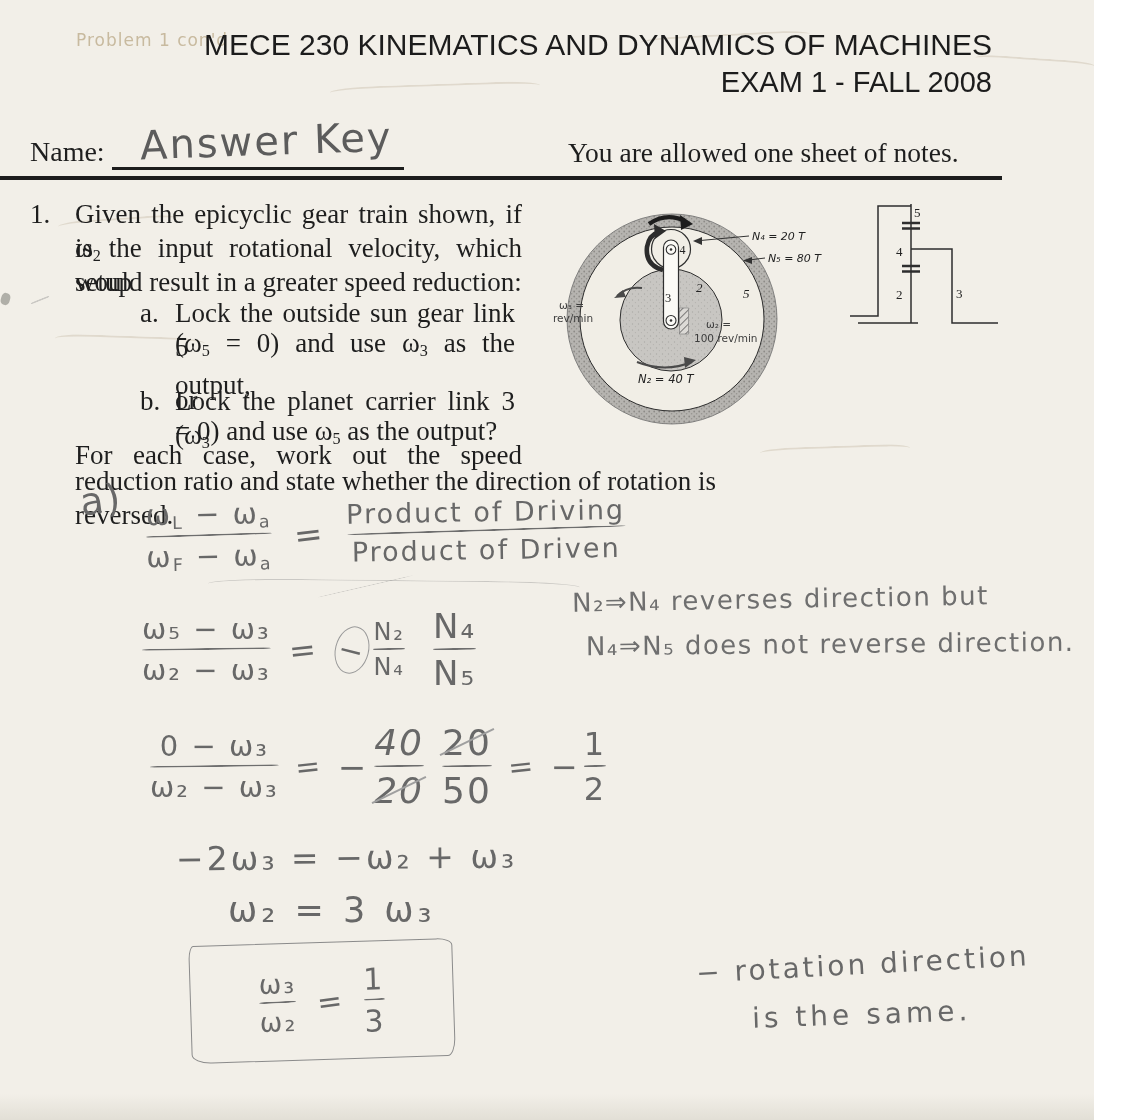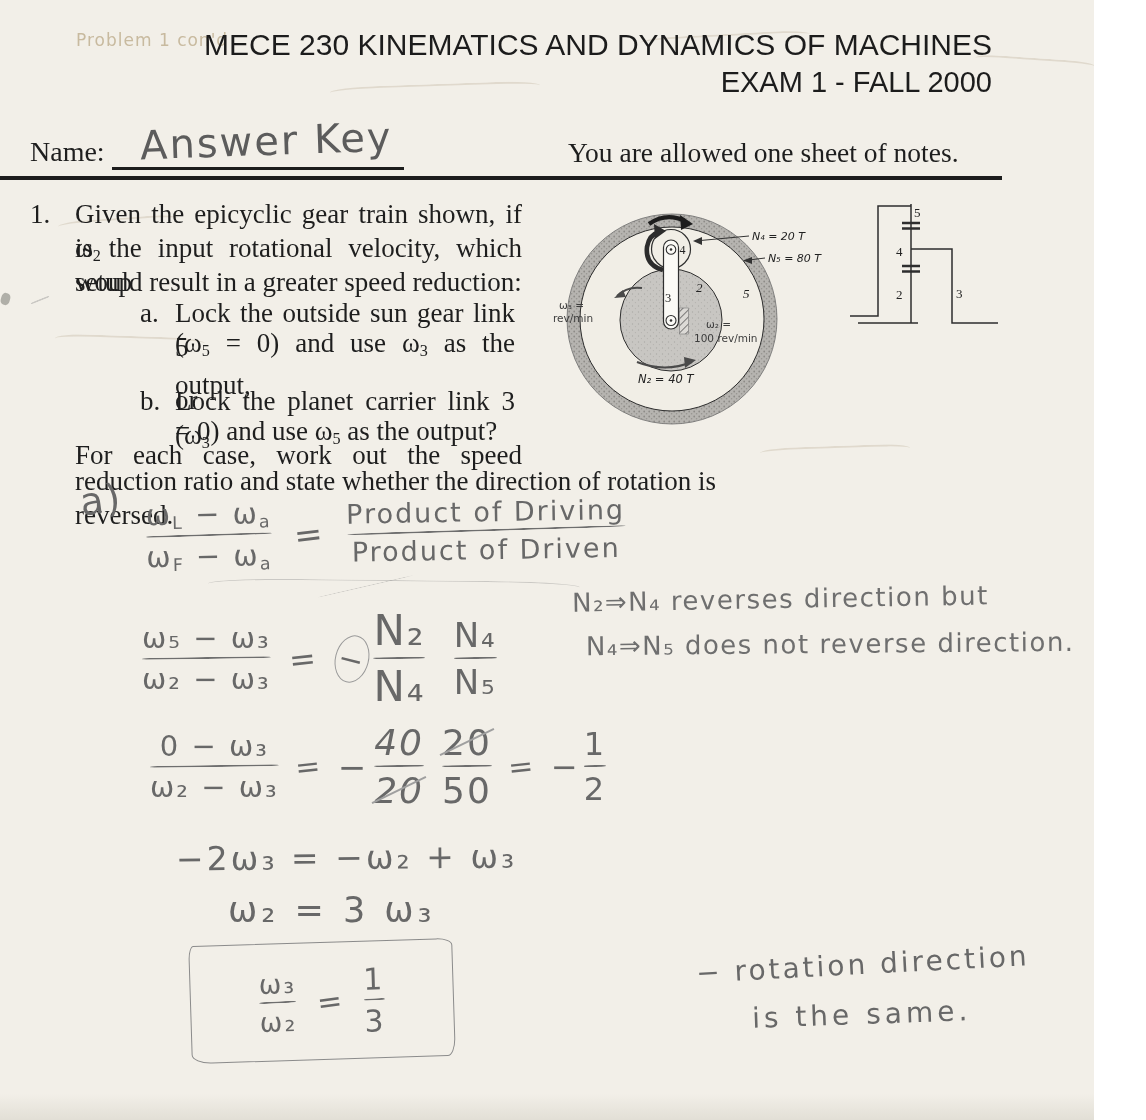--- a/index.html
+++ b/index.html
@@ -60,21 +60,21 @@
   <div class="smudge" style="left:58px; top:218px; width:120px; height:7px; transform:rotate(-4deg);"></div>
   <div class="smudge" style="left:55px; top:336px; width:150px; height:8px; transform:rotate(2deg);"></div>
   <div class="smudge" style="left:760px; top:446px; width:150px; height:7px; transform:rotate(-2deg);"></div>
   <div class="pstroke" style="left:208px; top:580px; width:372px; height:10px; transform:rotate(0.6deg);"></div>
   <div class="pstroke" style="left:316px; top:586px; width:98px; transform:rotate(-13deg);"></div>
   <div class="edgemark" style="left:1px; top:293px; width:9px; height:12px; transform:rotate(15deg);"></div>
   <div class="pstroke" style="left:30px; top:299px; width:20px; border-top-width:2.4px; transform:rotate(-22deg);"></div>
 
   <div class="hdr">
     <div class="h1">MECE 230 KINEMATICS AND DYNAMICS OF MACHINES</div>
-    <div class="h2">EXAM 1 - FALL 2000</div>
+    <div class="h2">EXAM 1 - FALL 2008</div>
   </div>
 
   <div class="serif" style="position:absolute; left:30px; top:136px; font-size:28px;">Name:</div>
   <div class="hw" style="position:absolute; left:140px; top:118px; font-size:40px; color:#5c5c5c; transform:rotate(-2deg);">Answer Key</div>
   <div class="line" style="left:112px; top:167px; width:292px; height:3px;"></div>
   <div class="serif" style="position:absolute; left:568px; top:137px; font-size:27.5px;">You are allowed one sheet of notes.</div>
   <div class="line" style="left:0px; top:176px; width:1002px; height:3.5px;"></div>
 
   <div class="pline" style="left:30px; top:197px; width:40px;">1.</div>
   <div class="pline just" style="top:197px;"><span>Given the epicyclic gear train shown, if ω</span><span class="tsub">2</span></div>
@@ -178,21 +178,21 @@
   </div>
 
   <div class="eq hw" style="left:142px; top:606px; gap:12px;">
     <span class="frac" style="font-size:29px;">
       <span class="num">ω₅ − ω₃</span>
       <span class="bar"></span>
       <span class="den">ω₂ − ω₃</span>
     </span>
     <span class="eqs" style="font-size:32px;">=</span>
     <span class="circ" style="font-size:30px;">−</span>
-    <span class="frac" style="font-size:42px;">
+    <span class="frac" style="font-size:24px;">
       <span class="num">N₂</span>
       <span class="bar"></span>
       <span class="den">N₄</span>
     </span>
     <span class="frac" style="font-size:34px; margin-left:16px;">
       <span class="num">N₄</span>
       <span class="bar"></span>
       <span class="den">N₅</span>
     </span>
   </div>

